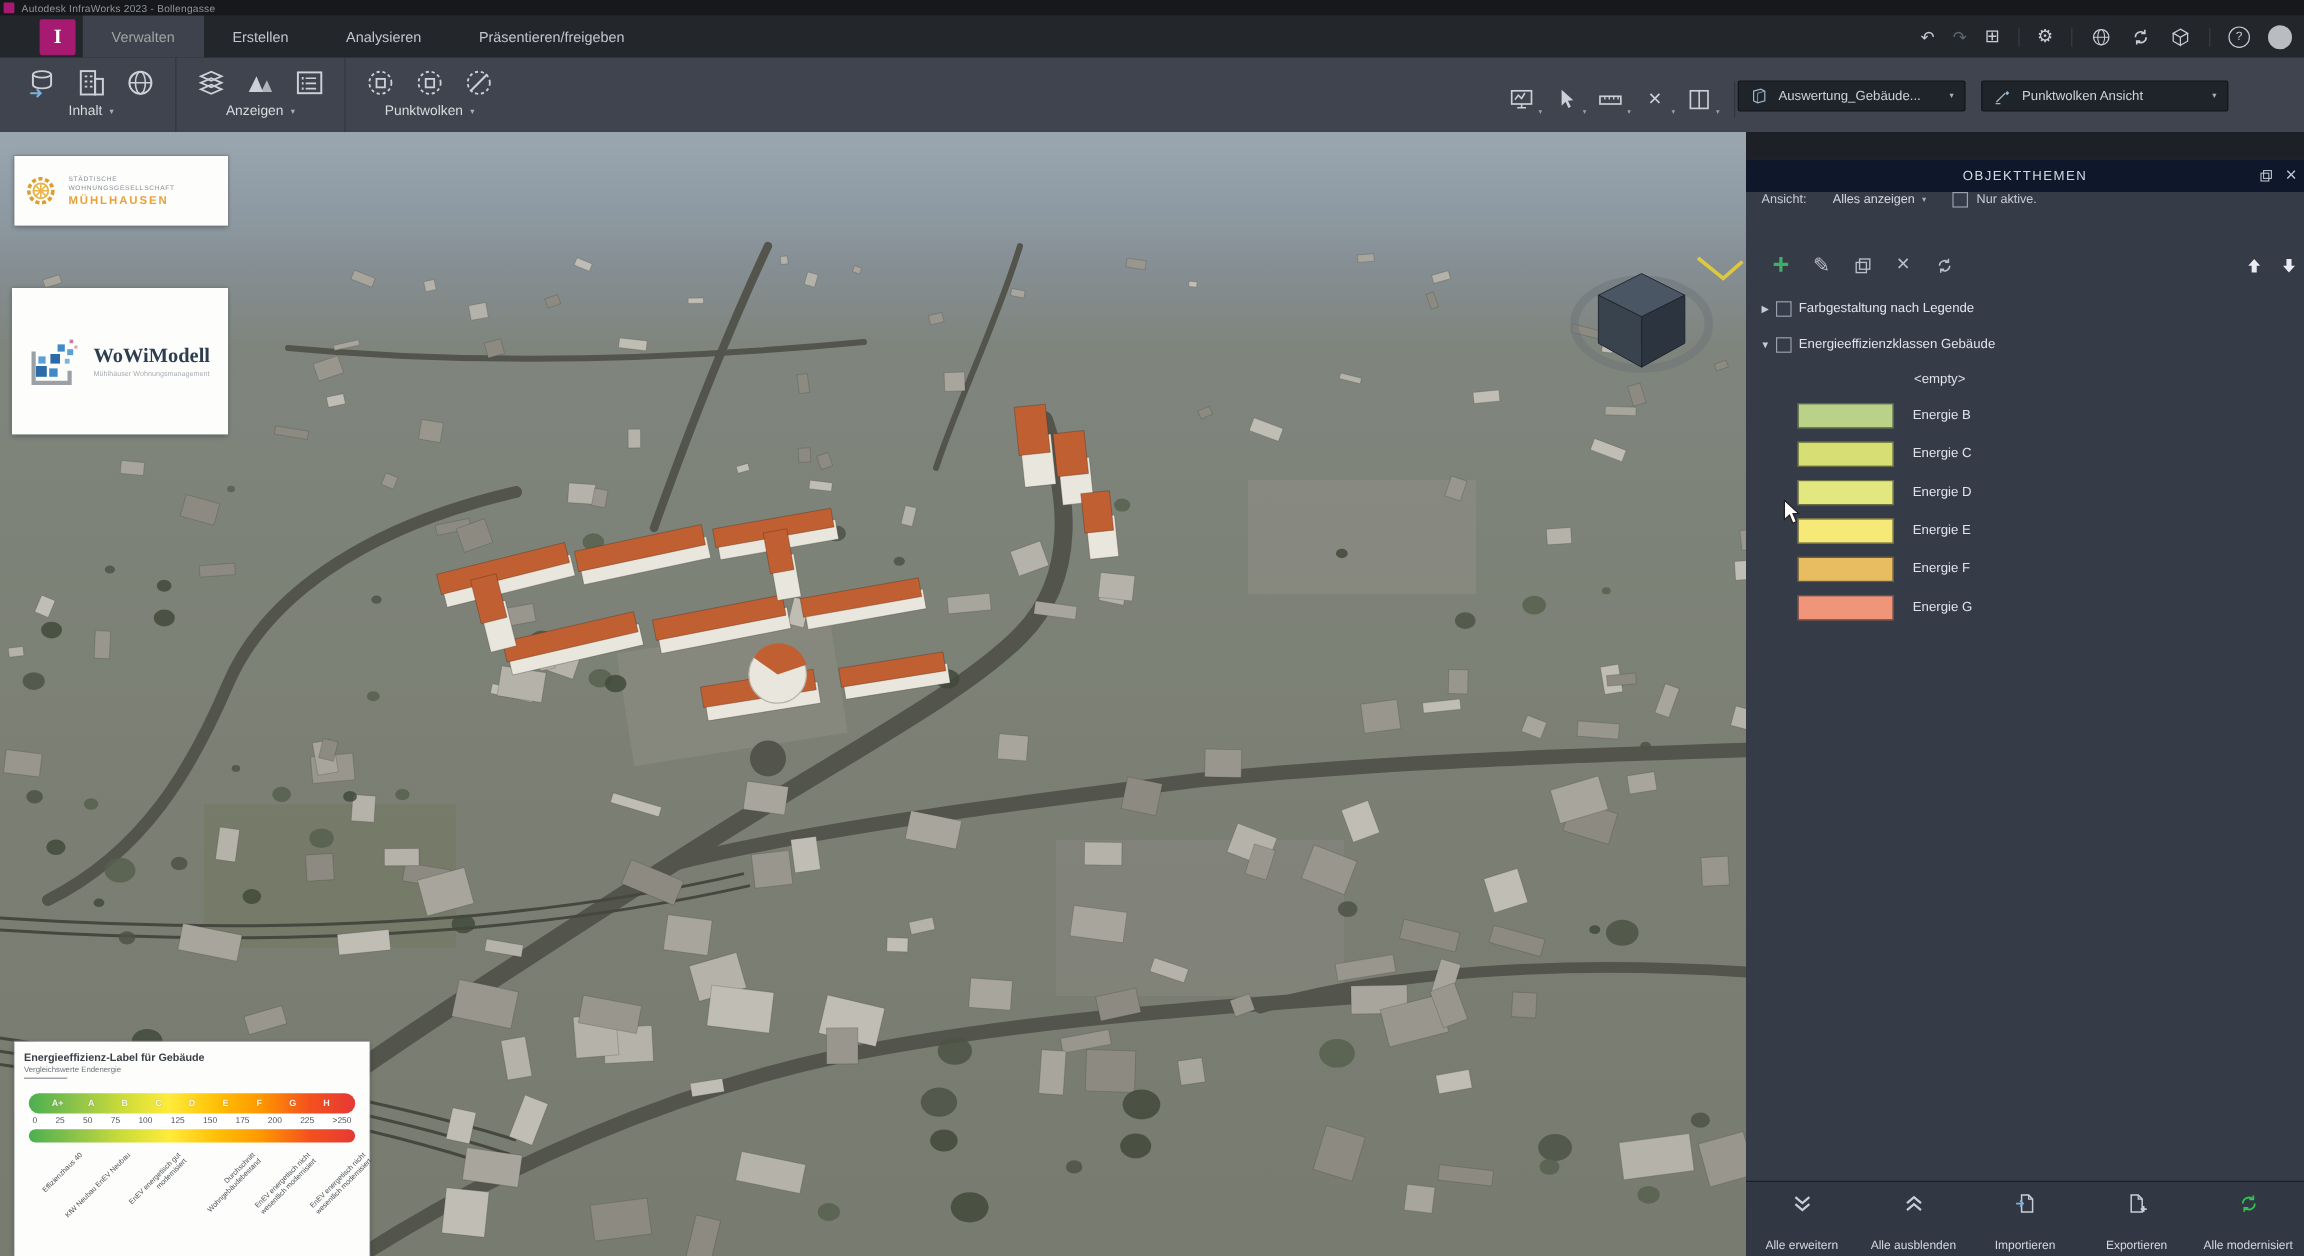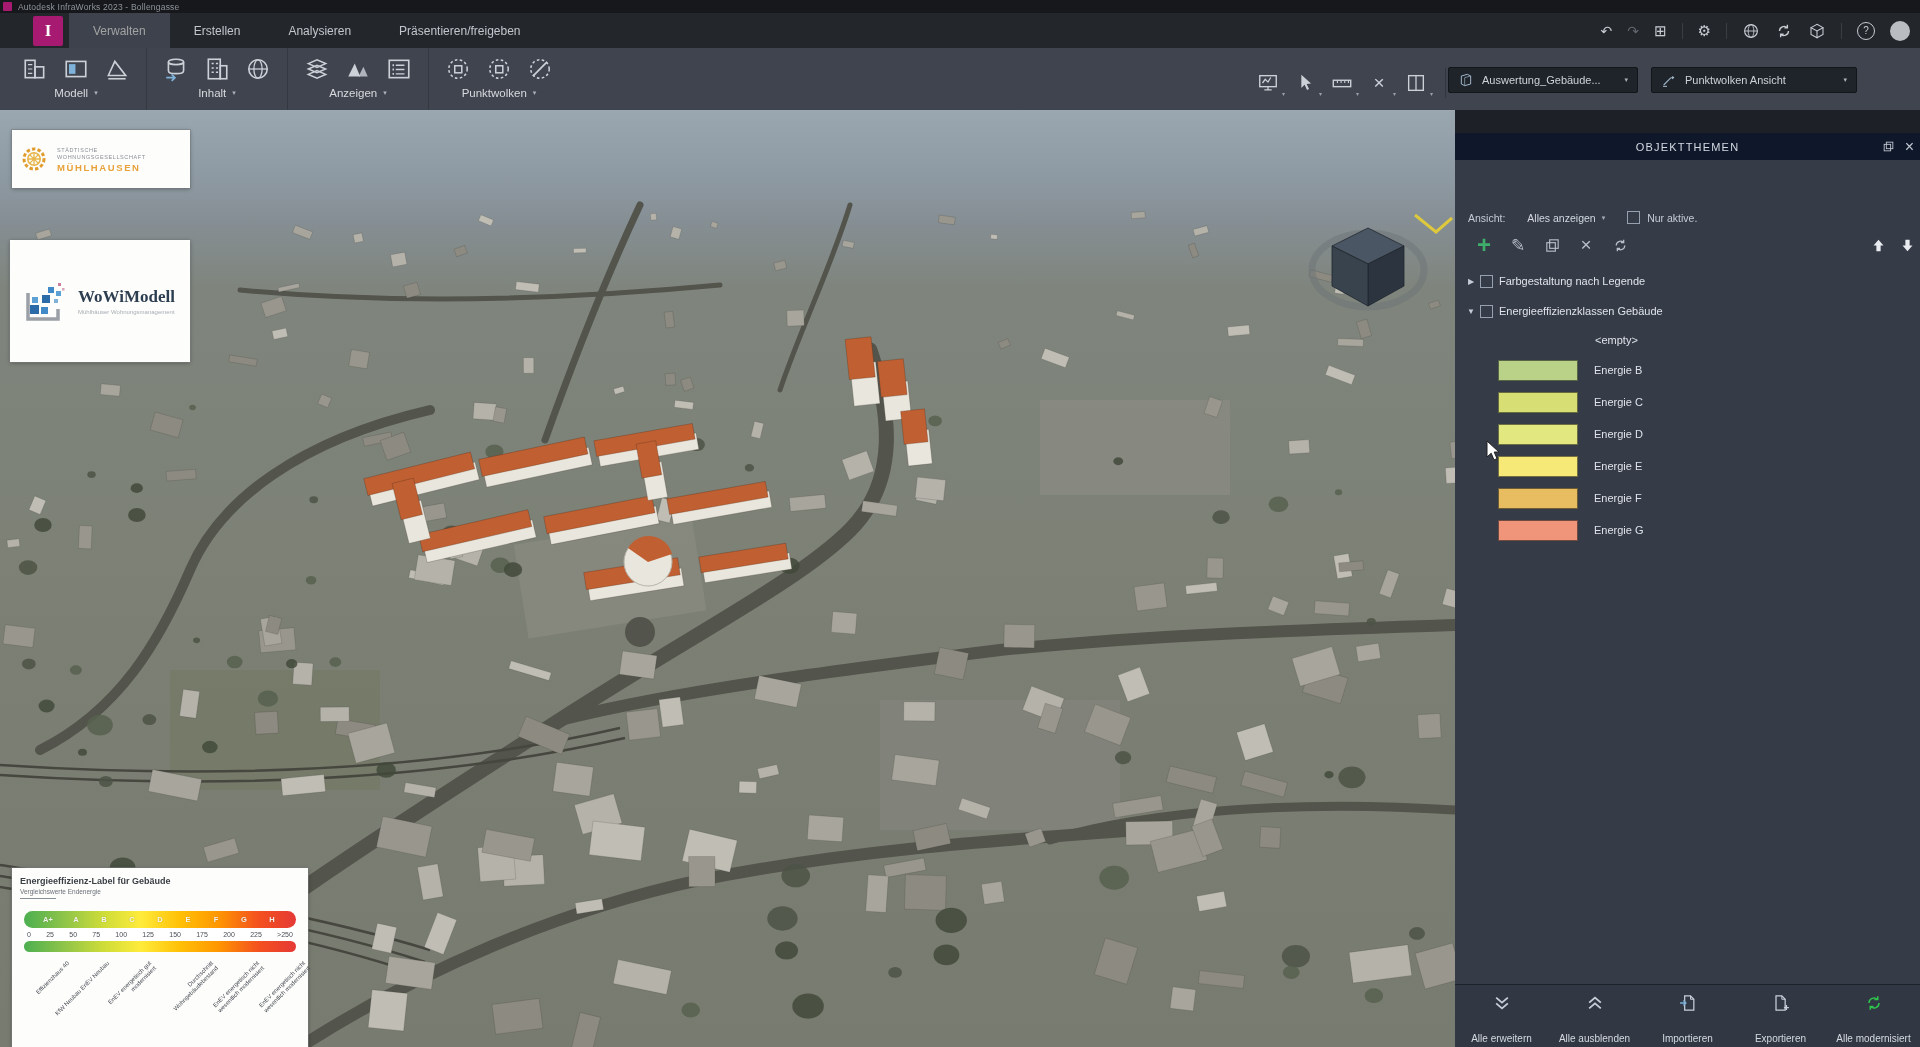--- a/index.html
+++ b/index.html
@@ -88,21 +88,21 @@
   .eannot span{position:absolute;top:2px;font-size:6px;line-height:7px;color:#4a4f55;width:76px;
                text-align:right;transform:translateX(-100%) rotate(-45deg);transform-origin:100% 0;}
 
   
   .panel{position:relative;width:465px;height:937px;background:#353b47;display:flex;flex-direction:column;}
   .ptopfill{height:23px;background:#1d2026;}
   .phead{position:relative;height:27px;background:#0f172a;display:flex;align-items:center;}
   .ptitle{position:absolute;left:0;right:0;text-align:center;font-size:11px;letter-spacing:1.2px;color:#d5dae2;}
   .phbtns{position:absolute;right:6px;top:0;height:27px;display:flex;align-items:center;gap:10px;color:#c3c9d2;}
   .g-close::before{content:"×";font-size:16px;}
-  .pview{height:40px;display:flex;align-items:flex-end;font-size:10.5px;color:#c6ccd5;margin-top:24px;}
+  .pview{height:40px;display:flex;align-items:flex-start;font-size:10.5px;color:#c6ccd5;}
   .pview .vl{margin-left:13px;}
   .pselect{margin-left:22px;display:flex;align-items:center;gap:6px;color:#d3d8e0;}
   .pcheckbox{width:13px;height:13px;border:1.5px solid #97a0ae;background:transparent;box-sizing:border-box;}
   .pview .pcheckbox{margin-left:22px;margin-right:7px;}
   .ptoolbar{height:42px;display:flex;align-items:center;position:relative;}
   .ptb{width:34px;display:flex;align-items:center;justify-content:center;color:#b9bfc9;}
   .ptb:first-child{margin-left:12px;}
   .g-plus::before{content:"+";font-size:24px;font-weight:bold;line-height:20px;}
   .green{color:#3fae6a;}
   .g-pencil::before{content:"✎";font-size:17px;}
@@ -275,43 +275,20 @@
           <use href="#sym-cube"></use>
         </svg>
       <span class="msep"></span>
       <span class="helpc">?</span>
       <span class="avatar"></span>
     </div>
   </div>
 
   <div class="ribbon">
     <div class="rgroups">
-      <div class="rgroup">
-        <div class="ricons">
-          <span class="ricon">
-              <svg width="26" height="26" viewBox="0 0 24 24">
-                <use href="#sym-building"></use>
-              </svg>
-            </span>
-          <span class="ricon">
-              <svg width="26" height="26" viewBox="0 0 24 24">
-                <use href="#sym-panelw"></use>
-              </svg>
-            </span>
-          <span class="ricon">
-              <svg width="26" height="26" viewBox="0 0 24 24">
-                <use href="#sym-surface"></use>
-              </svg>
-            </span>
-        </div>
-        <div class="rlabel">
-            <span>Modell</span>
-            <span class="caret g-caret"></span>
-          </div>
-      </div>
       <div class="rgroup">
         <div class="ricons">
           <span class="ricon">
               <svg width="26" height="26" viewBox="0 0 24 24">
                 <use href="#sym-db"></use>
               </svg>
             </span>
           <span class="ricon">
               <svg width="26" height="26" viewBox="0 0 24 24">
                 <use href="#sym-bgrid"></use>

